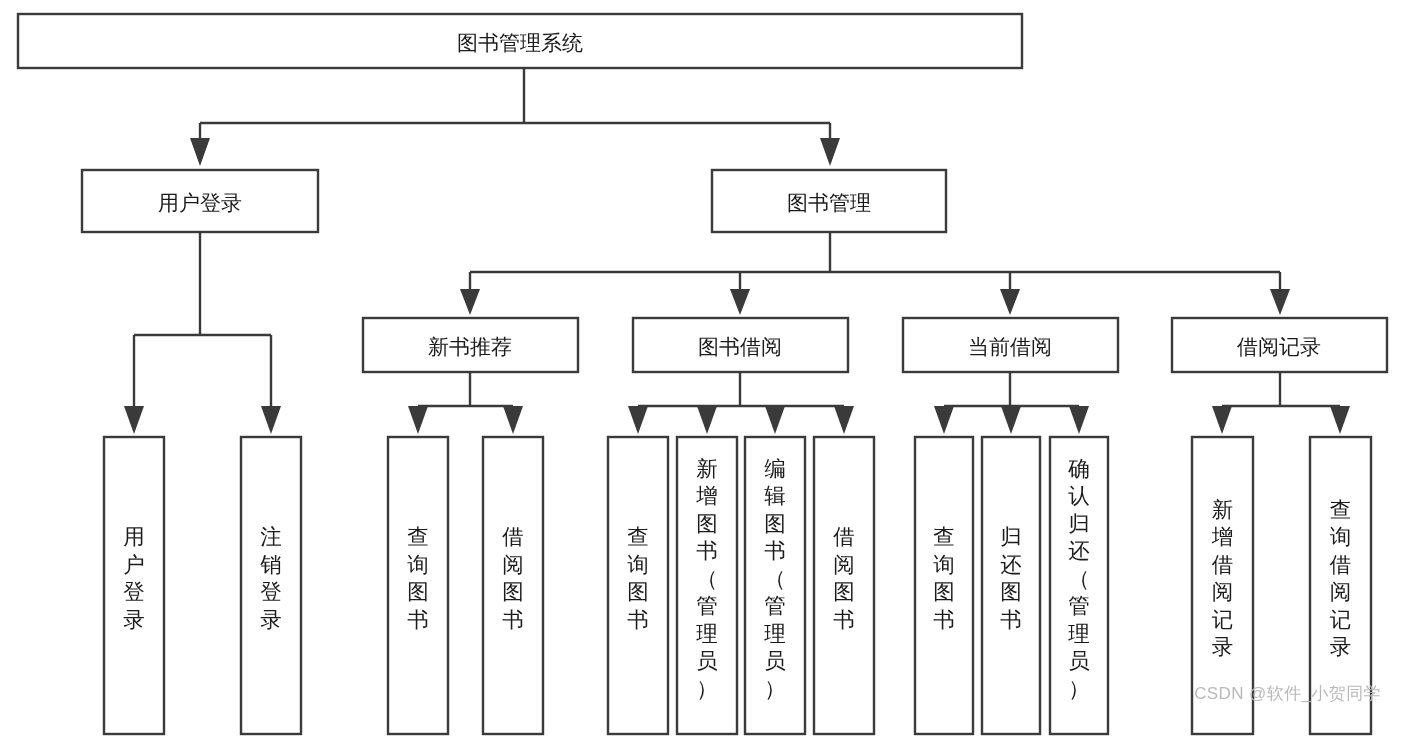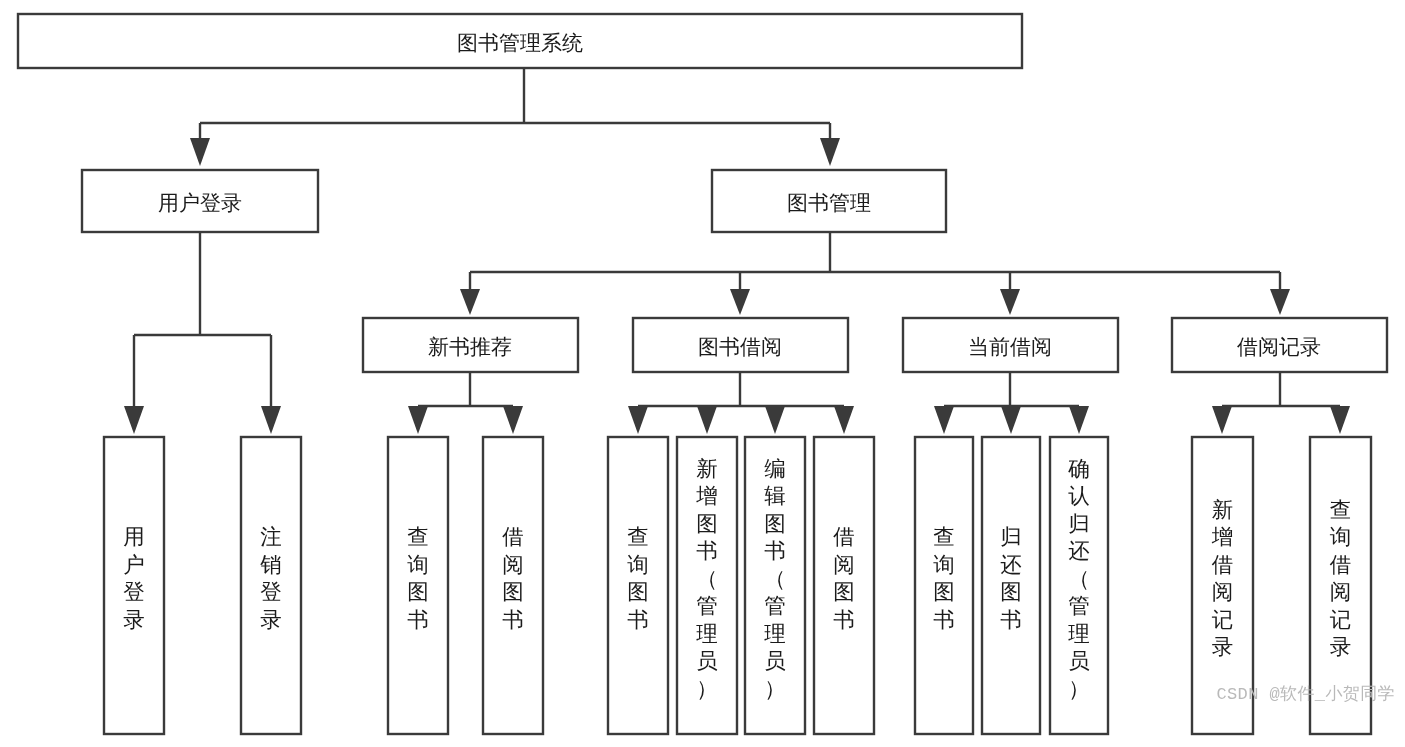--- a/index.html
+++ b/index.html
@@ -50,23 +50,23 @@
     dominant-baseline: central;
   }
   .node-label-vertical {
     fill: #1b1b1b;
     font-family: "Liberation Sans", "DejaVu Sans", sans-serif;
     font-size: 21.5px;
     text-anchor: middle;
   }
   .watermark-text {
     position: absolute;
-    right: 10px;
+    right: 24px;
     bottom: 6px;
-    font-family: Liberation Mono, monospace;
+    font-family: Liberation Sans, sans-serif;
     font-size: 17px;
     color: #b9b9b9;
     white-space: nowrap;
     letter-spacing: 0.4px;
     pointer-events: none;
     user-select: none;
   }
 </style>
 </head>
 <body>

